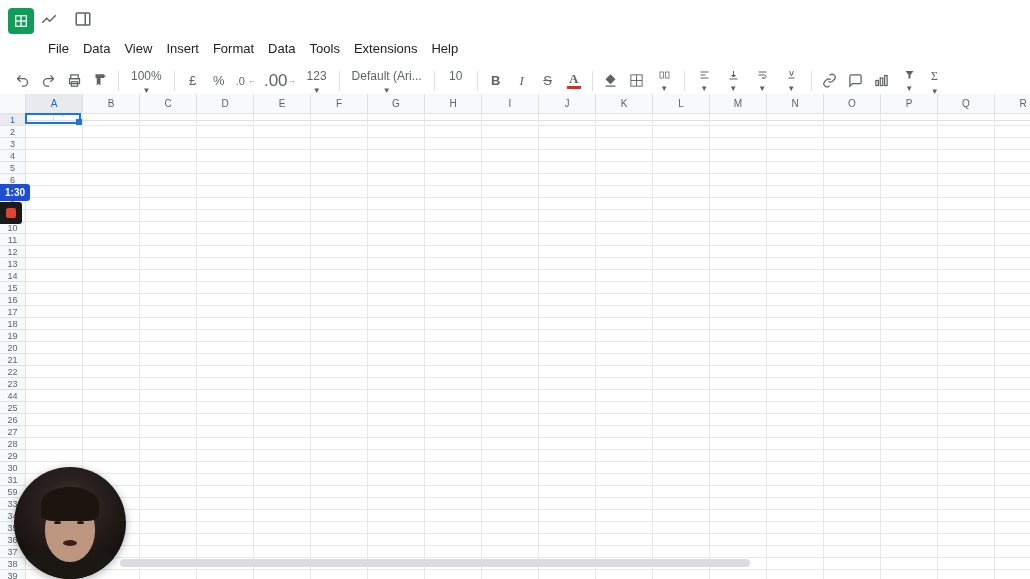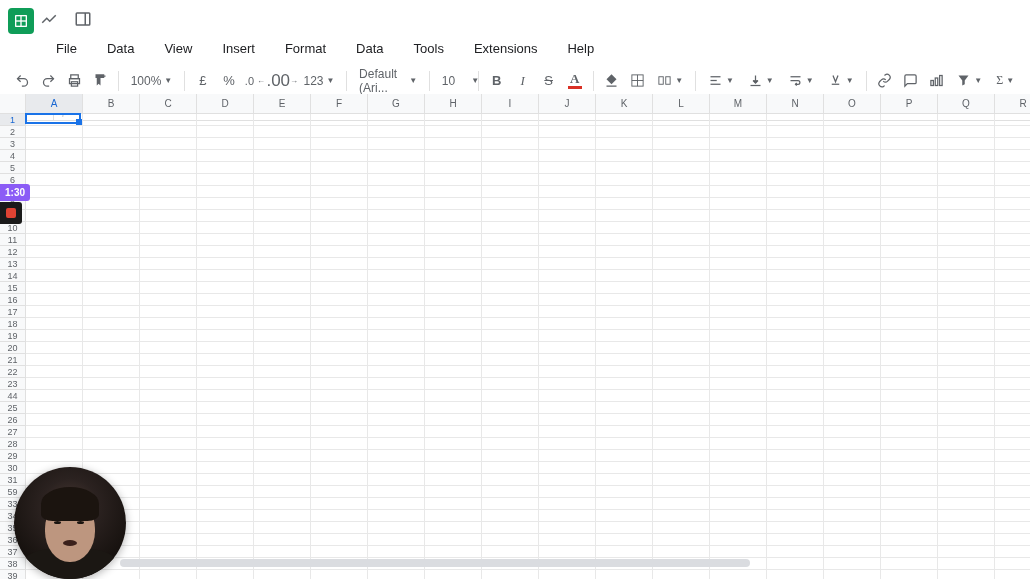--- a/index.html
+++ b/index.html
@@ -10,28 +10,28 @@
 .logo-box { width: 26px; height: 26px; background: #0f9d58; border-radius: 4px; display: flex; align-items: center; justify-content: center; margin-right: 6px; margin-top: 2px; flex-shrink: 0; }
 .logo-box svg { width: 16px; height: 16px; }
 .title-area { display: flex; flex-direction: column; flex: 1; }
 .title-row { display: flex; align-items: center; gap: 6px; }
 .title-input { font-size: 16px; padding: 1px 5px; border: 1px solid #1a73e8; border-radius: 3px; width: 28px; font-family: Arial; outline: none; }
 .star-icon { color: #5f6368; font-size: 15px; cursor: pointer; }
 .header-right { display: flex; align-items: center; gap: 16px; padding-right: 4px; padding-top: 4px; }
 .hdr-icon { color: #5f6368; cursor: pointer; }
 
 
-.menubar { display: flex; align-items: center; gap: 18px; padding: 2px 0 4px 42px; font-size: 13px; margin-left: 8px; }
+.menubar { display: flex; align-items: center; gap: 2px; padding: 2px 0 4px 42px; font-size: 13px; }
 .menu-item { padding: 3px 6px; border-radius: 3px; cursor: pointer; color: #202124; }
 
 
 .toolbar { display: flex; align-items: center; padding: 4px 10px; border-bottom: 1px solid #e0e0e0; gap: 2px; height: 36px; }
 .tb-btn { min-width: 24px; height: 24px; display: flex; align-items: center; justify-content: center; border-radius: 3px; cursor: pointer; color: #5f6368; font-size: 13px; padding: 0 3px; }
 .tb-sep { width: 1px; height: 20px; background: #e0e0e0; margin: 0 4px; }
-.tb-dd { display: flex; align-items: center; gap: 3px; padding: 0 6px; height: 24px; cursor: pointer; color: #5f6368; border-radius: 3px; font-size: 12px; }
+.tb-dd { display: flex; align-items: center; gap: 3px; padding: 0 6px; height: 24px; cursor: pointer; color: #5f6368; border-radius: 3px; font-size: 12px; flex-direction: column; }
 .caret { font-size: 8px; color: #5f6368; }
 .font-dd { min-width: 70px; justify-content: space-between; }
 .size-dd { min-width: 30px; }
 .text-color-btn { display: flex; flex-direction: column; align-items: center; line-height: 1; font-weight: bold; font-family: serif; }
 .text-color-bar { width: 14px; height: 3px; background: #d93025; margin-top: 1px; }
 
 
 .formula-row { display: flex; align-items: center; border-bottom: 1px solid #e0e0e0; height: 22px; }
 .name-box { display: flex; align-items: center; width: 54px; border-right: 1px solid #e0e0e0; height: 100%; padding: 0 4px; font-size: 12px; justify-content: space-between; }
 .name-box .caret { margin-left: auto; }
@@ -46,21 +46,21 @@
 .row-headers { position: absolute; top: 20px; left: 0; width: 26px; background: #f8f9fa; border-right: 1px solid #e0e0e0; }
 .row-h { height: 12px; display: flex; align-items: center; justify-content: center; border-bottom: 1px solid #e0e0e0; font-size: 9px; color: #5f6368; }
 .row-h.sel { background: #e8eaed; color: #1967d2; }
 .cells { position: absolute; top: 20px; left: 26px; right: 0; bottom: 0; }
 .cell-row { display: flex; height: 12px; }
 .cell { width: 57px; height: 12px; border-right: 1px solid #e8e8e8; border-bottom: 1px solid #e8e8e8; flex-shrink: 0; }
 .active-cell { position: absolute; border: 2px solid #1a73e8; background: transparent; pointer-events: none; }
 .active-handle { position: absolute; width: 6px; height: 6px; background: #1a73e8; bottom: -3px; right: -3px; }
 
 
-.recorder-badge { position: absolute; left: 0; background: #8b5cf6; color: #fff; font-size: 10px; padding: 3px 5px; border-radius: 0 3px 3px 0; font-weight: bold; }
+.recorder-badge { position: absolute; left: 0; background: #1d4ed8; color: #fff; font-size: 10px; padding: 3px 5px; border-radius: 0 3px 3px 0; font-weight: bold; }
 .recorder-stop { position: absolute; left: 0; width: 22px; height: 22px; background: #1a1a1a; border-radius: 0 3px 3px 0; display: flex; align-items: center; justify-content: center; }
 .recorder-stop .sq { width: 10px; height: 10px; background: #e04333; border-radius: 2px; }
 
 
 .webcam { position: absolute; bottom: 0; left: 14px; width: 112px; height: 112px; border-radius: 50%; overflow: hidden; background: radial-gradient(circle at 50% 35%, #4a3a34 0%, #2b2220 30%, #17120f 70%); box-shadow: 0 2px 8px rgba(0,0,0,0.3); }
 .face { position: absolute; top: 30%; left: 28%; width: 44%; height: 55%; background: #bd967f; border-radius: 45% 45% 50% 50%; }
 .hair { position: absolute; top: 18%; left: 24%; width: 52%; height: 30%; background: #1b140f; border-radius: 50% 50% 20% 20%; }
 .eyeL, .eyeR { position: absolute; width: 7px; height: 3px; background: #1a1410; border-radius: 50%; top: 48%; }
 .eyeL { left: 36%; } .eyeR { left: 56%; }
 .mouth { position: absolute; width: 14px; height: 6px; background: #3a201b; border-radius: 50%; top: 65%; left: 44%; }

